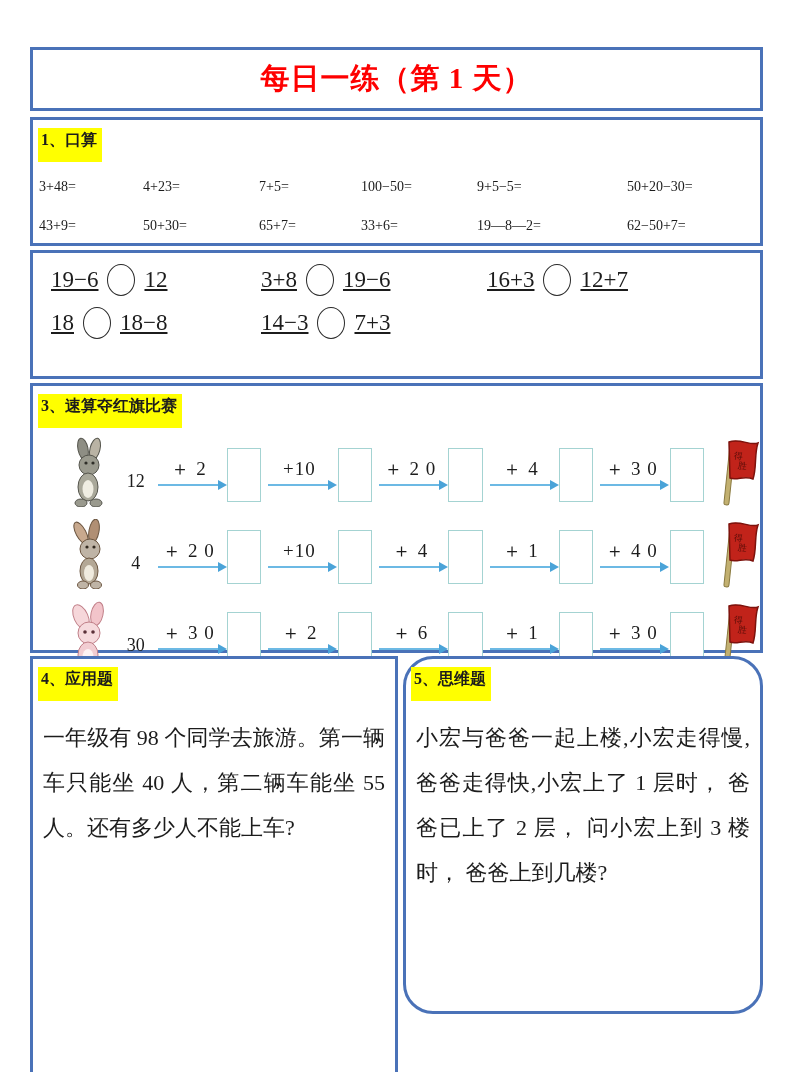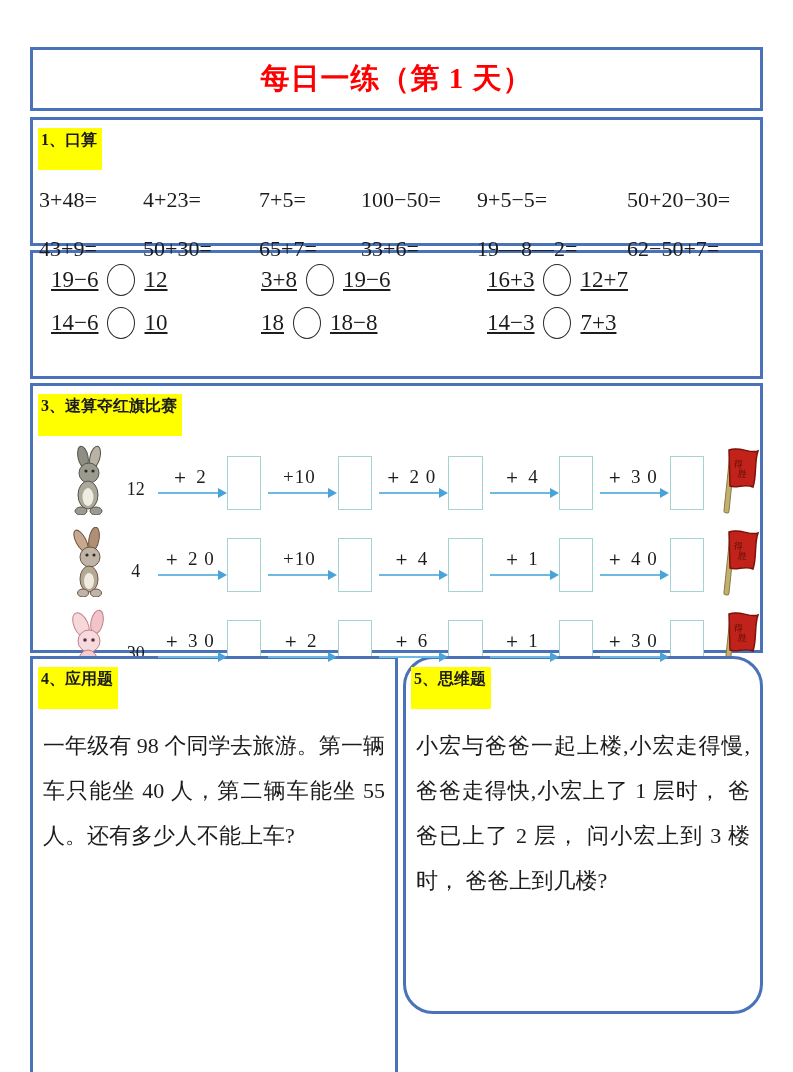--- a/index.html
+++ b/index.html
@@ -12,26 +12,26 @@
     border:3px solid #4a72b8;background:#fff;box-sizing:border-box;width:100%;
   }
   
   .title-box{
     height:64px;display:flex;align-items:center;justify-content:center;
     font-size:29px;font-weight:bold;letter-spacing:1px;margin-bottom:6px;
   }
   .title-red{color:#fe0000;}
   
   .heading{display:inline-block;background:#ffff00;font-weight:bold;font-size:16px;
-    padding:2px 5px 19px 3px;margin:8px 0 0 5px;}
+    padding:2px 5px 11px 3px;margin:8px 0 0 5px;}
   
   .sec1{height:129px;margin-bottom:4px;}
   .oral-grid{
     display:grid;grid-template-columns:104px 116px 102px 116px 150px 1fr;
-    row-gap:23px;margin:17px 0 0 6px;font-size:22px;
+    row-gap:23px;margin:17px 0 0 6px;font-size:14px;
   }
   
   .sec2{height:129px;margin-bottom:4px;}
   .circle{
     display:inline-block;width:26px;height:30px;border:1.6px solid #2a2a2a;
     border-radius:50%;background:#fff;vertical-align:middle;
   }
   .hcircle{width:22px;height:24px;margin:0 2px;border-width:1.8px;}
   .cmp-row{
     display:grid;grid-template-columns:210px 226px 1fr;
@@ -99,25 +99,20 @@
         <span>19−6</span>
       </span>
       <span class="cmp-group">
         <span>16+3</span>
         <span class="circle"></span>
         <span>12+7</span>
       </span>
     </div>
     <div class="cmp-row">
       <span class="cmp-group">
-        <span>14−6</span>
-        <span class="circle"></span>
-        <span>10</span>
-      </span>
-      <span class="cmp-group">
         <span>18</span>
         <span class="circle"></span>
         <span>18−8</span>
       </span>
       <span class="cmp-group">
         <span>14−3</span>
         <span class="circle"></span>
         <span>7+3</span>
       </span>
     </div>

